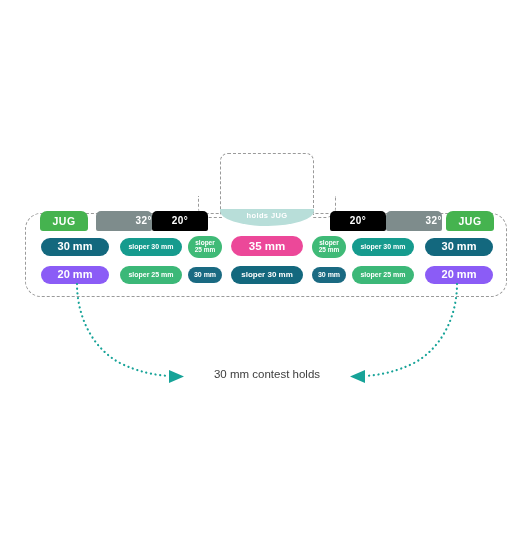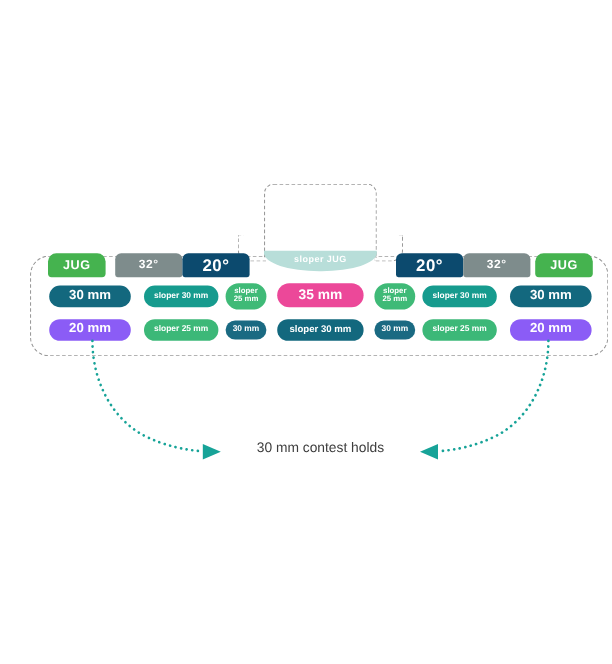--- a/index.html
+++ b/index.html
@@ -78,22 +78,22 @@
     text-align: center;
     color: #ffffff;
     font-weight: bold;
     letter-spacing: 0.5px;
     box-sizing: border-box;
     border-radius: 5px 5px 2px 2px;
     white-space: nowrap;
     overflow: hidden;
   }
   .tab.jug        { background: #45b34f; font-size: 10.5px; border-radius: 7px 7px 3px 3px; }
-  .tab.deg32      { background: #7e8c8c; font-size: 10px; }
-  .tab.deg20      { background: #0c4a6e; font-size: 14px; }
+  .tab.deg32      { background: #7e8c8c; font-size: 10px; text-align: right; }
+  .tab.deg20      { background: #000000; font-size: 10px; }
 
   
   .sloper-jug {
     position: absolute;
     left: 208px;
     top: 209px;
     width: 94px;
     height: 17px;
     background: #b8ded9;
     border-radius: 0 0 46px 46px / 0 0 15px 15px;
@@ -158,21 +158,21 @@
 
   <div id="tabs-layer">
       <div class="tab jug" style="left: 28px; top: 211px; width: 48px;">JUG</div>
       <div class="tab deg32" style="left: 84px; top: 211px; width: 56px;">32°</div>
       <div class="tab deg20" style="left: 140px; top: 211px; width: 56px;">20°</div>
       <div class="tab deg20" style="left: 318px; top: 211px; width: 56px;">20°</div>
       <div class="tab deg32" style="left: 374px; top: 211px; width: 56px;">32°</div>
       <div class="tab jug" style="left: 434px; top: 211px; width: 48px;">JUG</div>
     </div>
 
-  <div class="sloper-jug">sloper JUG</div>
+  <div class="sloper-jug">holds JUG</div>
 
   <div id="holds-layer">
       <div class="pill c-darkteal" style="left: 29px; top: 238px; width: 68px; height: 18px; font-size: 11px;">30 mm</div>
       <div class="pill c-teal" style="left: 108px; top: 238px; width: 62px; height: 18px; font-size: 7px;">sloper 30 mm</div>
       <div class="pill c-green" style="left: 176px; top: 236px; width: 34px; height: 22px; font-size: 6.5px;">sloper
 25 mm</div>
       <div class="pill c-darkest" style="left: 219px; top: 236px; width: 72px; height: 20px; font-size: 11.5px;">35 mm</div>
       <div class="pill c-green" style="left: 300px; top: 236px; width: 34px; height: 22px; font-size: 6.5px;">sloper
 25 mm</div>
       <div class="pill c-teal" style="left: 340px; top: 238px; width: 62px; height: 18px; font-size: 7px;">sloper 30 mm</div>

